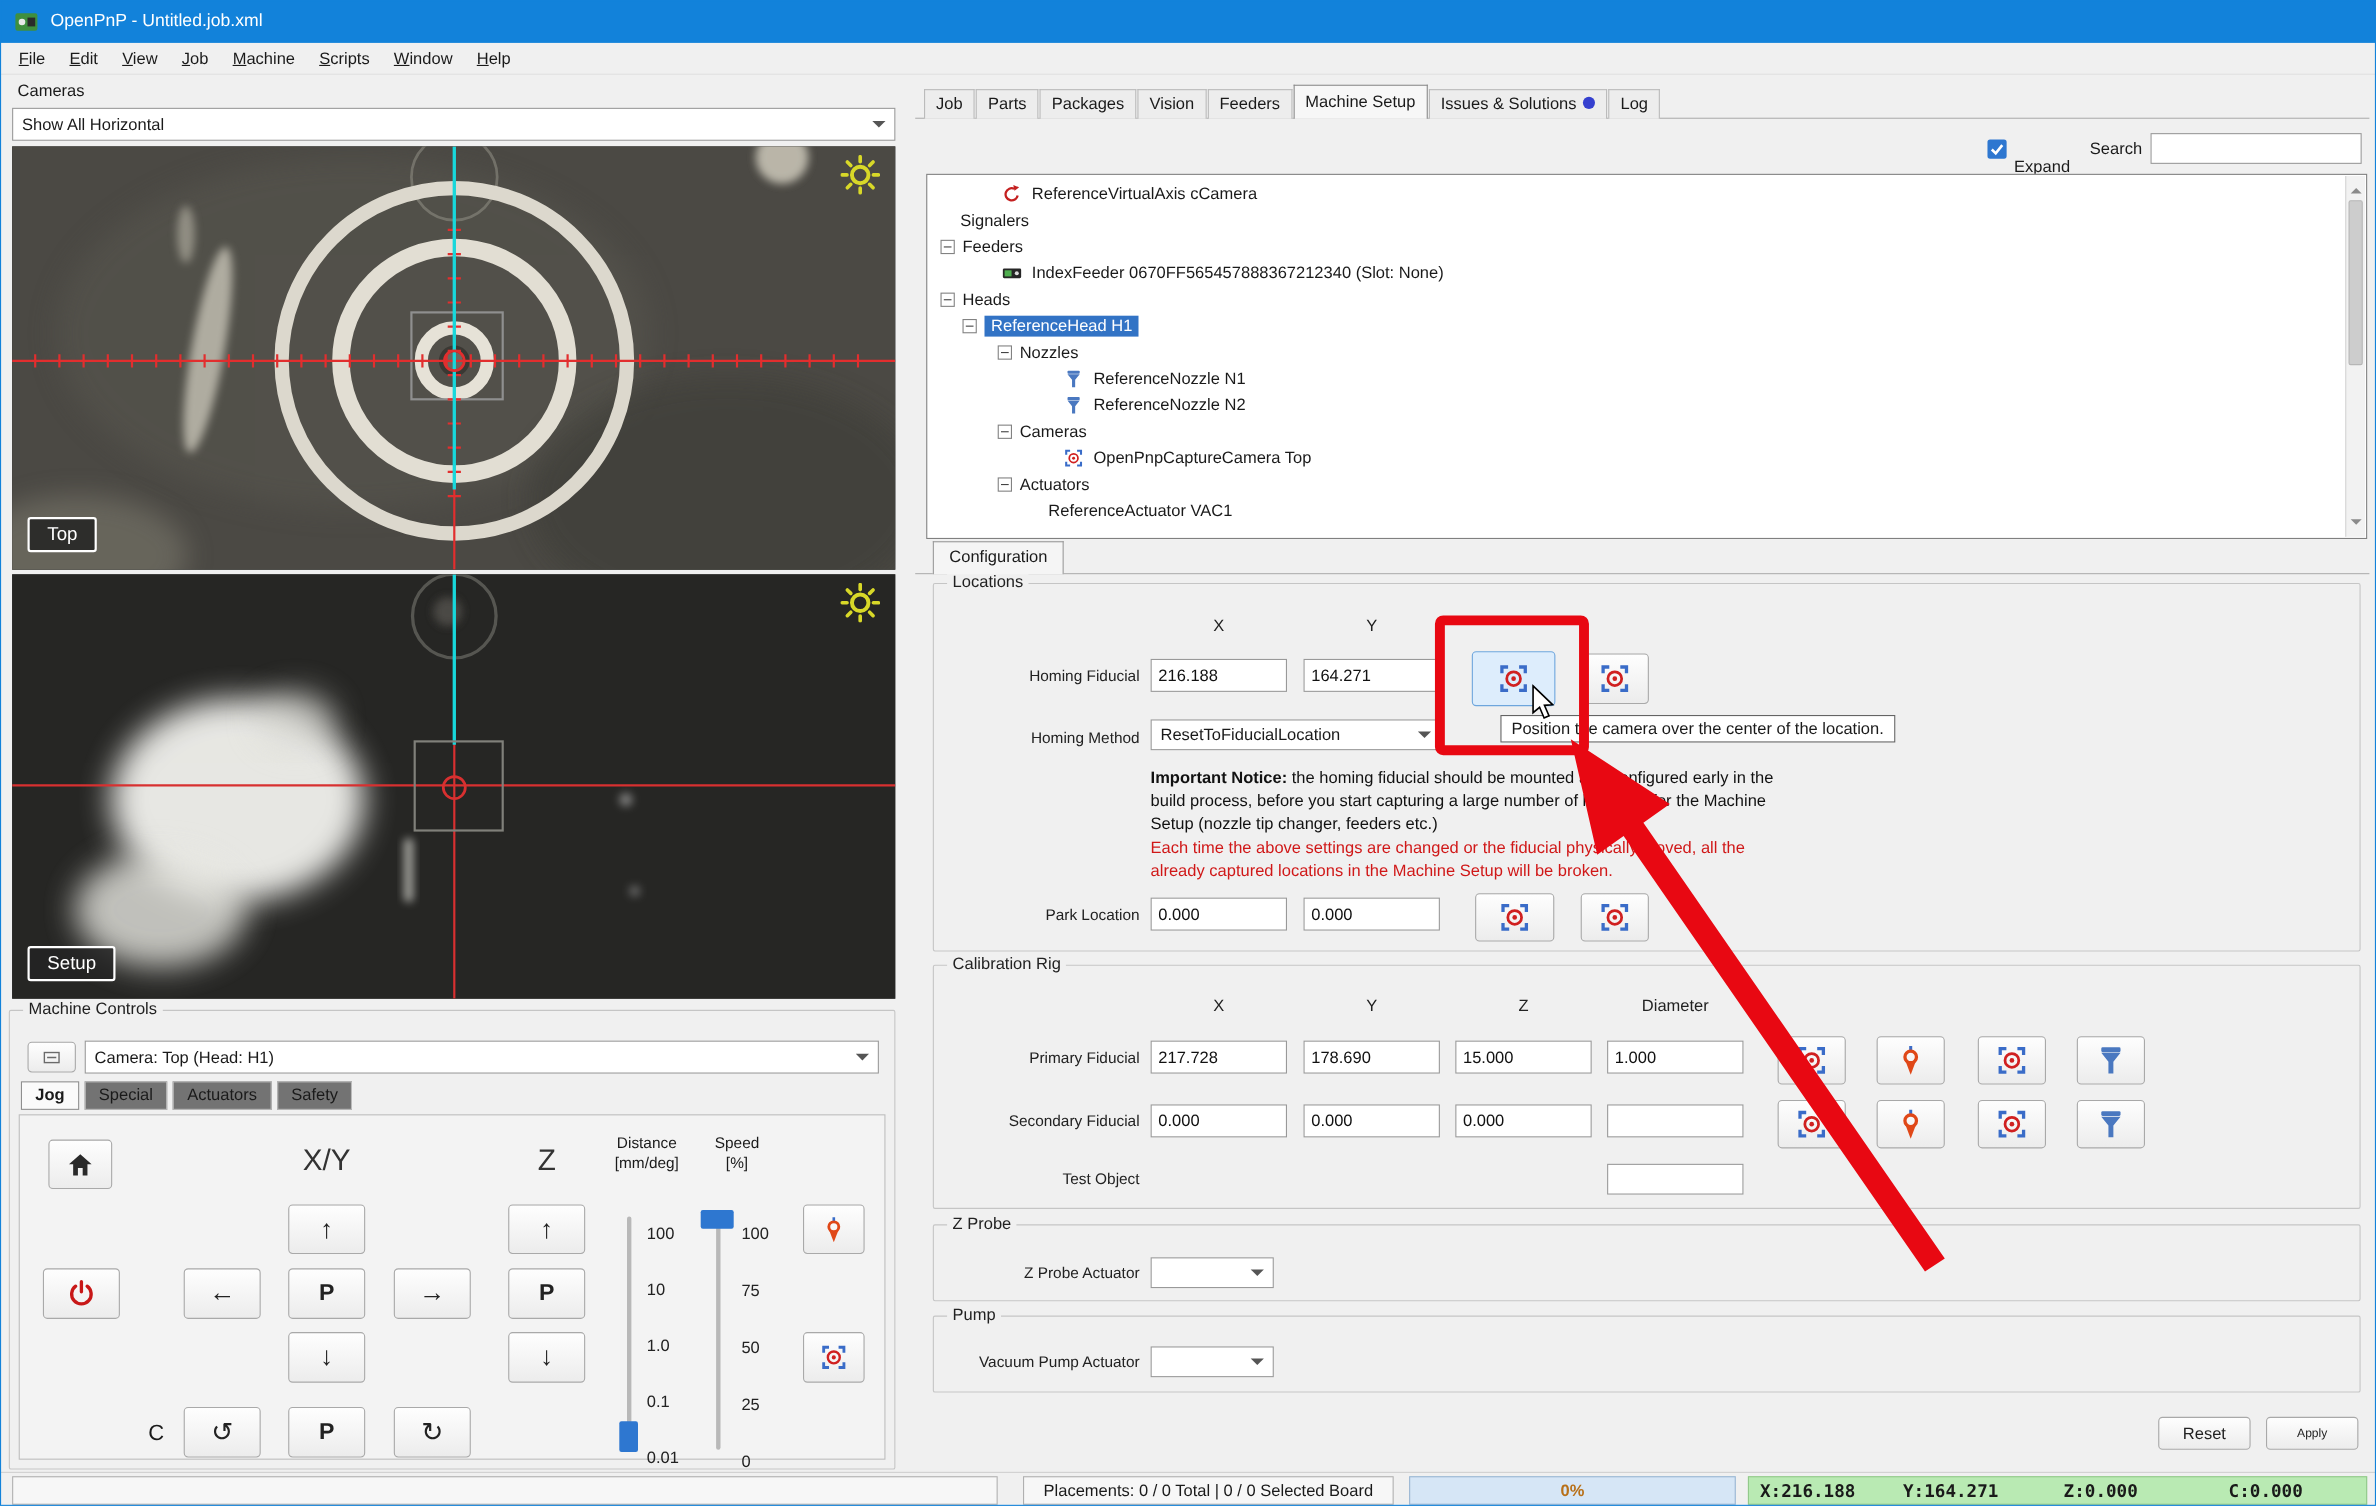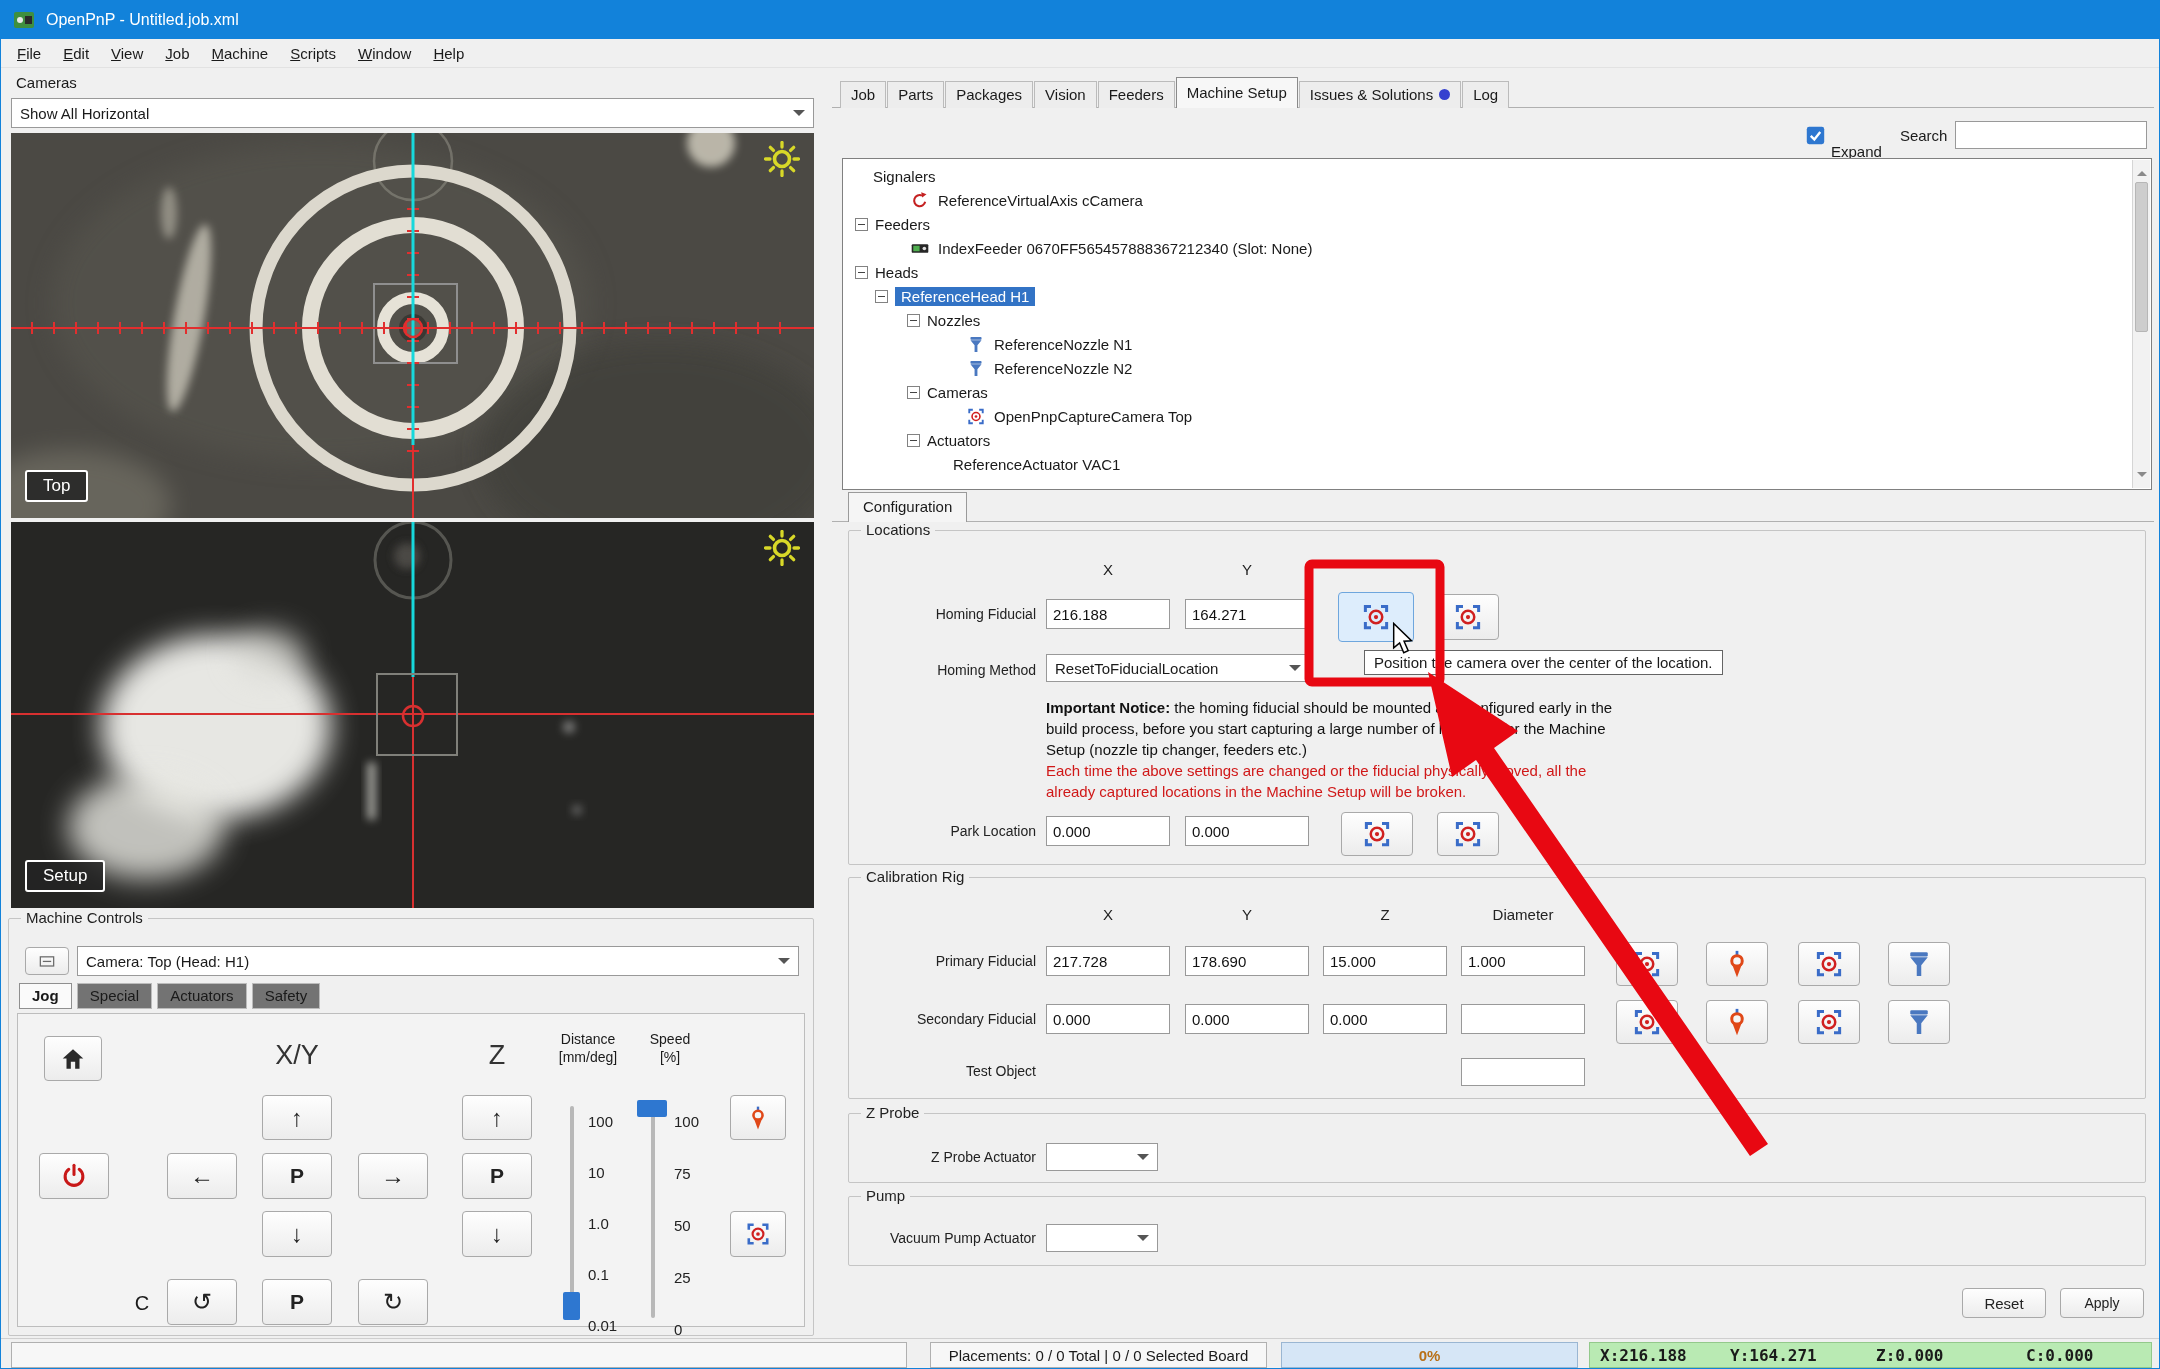--- a/index.html
+++ b/index.html
@@ -328,31 +328,31 @@
         <rect x="1" y="1" width="22" height="22" rx="3" fill="#2e77d0"></rect>
         <path d="M6 12.5 L10.5 17 L18 7.5" fill="none" stroke="#fff" stroke-width="3"></path>
       </svg>
     </span>
   <span style="margin-right:18px;margin-top:33px;">Expand</span>
   <span style="margin-right:8px;">Search</span>
   <input class="field" style="position: static; width: 192px; height: 28px;" value="">
 </div>
 
 <div class="tree">
+  <div class="tree-row" style="padding-left:62px;">
+      <span class="ticon">
+        <svg viewBox="0 0 24 24" width="100%" height="100%">
+          <path d="M18.5 13.5 A7 7 0 1 1 14.5 5.8" fill="none" stroke="#c42020" stroke-width="2.6"></path>
+          <path d="M13.5 1.5 L14.8 8.2 L20.2 4.2 Z" fill="#c42020"></path>
+        </svg>
+      </span>
+      <span>ReferenceVirtualAxis cCamera</span>
+    </div>
   <div class="tree-row" style="padding-left:26px;">
       <span>Signalers</span>
-    </div>
-  <div class="tree-row" style="padding-left:62px;">
-      <span class="ticon">
-        <svg viewBox="0 0 24 24" width="100%" height="100%">
-          <path d="M18.5 13.5 A7 7 0 1 1 14.5 5.8" fill="none" stroke="#c42020" stroke-width="2.6"></path>
-          <path d="M13.5 1.5 L14.8 8.2 L20.2 4.2 Z" fill="#c42020"></path>
-        </svg>
-      </span>
-      <span>ReferenceVirtualAxis cCamera</span>
     </div>
   <div class="tree-row" style="padding-left:8px;">
       <span class="expander"></span>
       <span>Feeders</span>
     </div>
   <div class="tree-row" style="padding-left:62px;">
       <span class="ticon">
         <svg viewBox="0 0 24 24" width="100%" height="100%">
           <rect x="1.5" y="6.5" width="21" height="11" rx="1.5" fill="#262626"></rect>
           <rect x="3.5" y="8.5" width="8" height="7" fill="#4fae4f"></rect>
@@ -600,21 +600,21 @@
 
 <div class="group" style="left:848px;top:1196px;width:1298px;height:70px;">
   <span class="legend">Pump</span>
   <div class="rowlabel" style="left:2px;top:26px;width:185px;">Vacuum Pump Actuator</div>
   <div class="combo" style="left:197px;top:27px;width:112px;height:28px;">
       <span class="chev"></span>
     </div>
 </div>
 
 <div class="btn" style="left:1962px;top:1288px;width:84px;height:30px;font-size:15px;">Reset</div>
-<div class="btn" style="left:2060px;top:1288px;width:84px;height:30px;font-size:14px;">Apply</div>
+<div class="btn" style="left:2060px;top:1288px;width:84px;height:30px;font-size:11px;">Apply</div>
 
 <div class="statusbar">
   <div class="sbox" style="left:11px;width:896px;"></div>
   <div class="sbox" style="left:930px;width:337px;">Placements: 0 / 0 Total | 0 / 0 Selected Board</div>
   <div class="sbox" style="left:1281px;width:297px;background:#d6e6f6;border-color:#9ab6d2;color:#b87018;font-weight:bold;">0%</div>
   <div class="sbox coords" style="left:1589px;width:563px;">
     <span style="width:140px;padding-left:10px;">X:216.188</span>
     <span style="width:146px;">Y:164.271</span>
     <span style="width:150px;">Z:0.000</span>
     <span>C:0.000</span>

